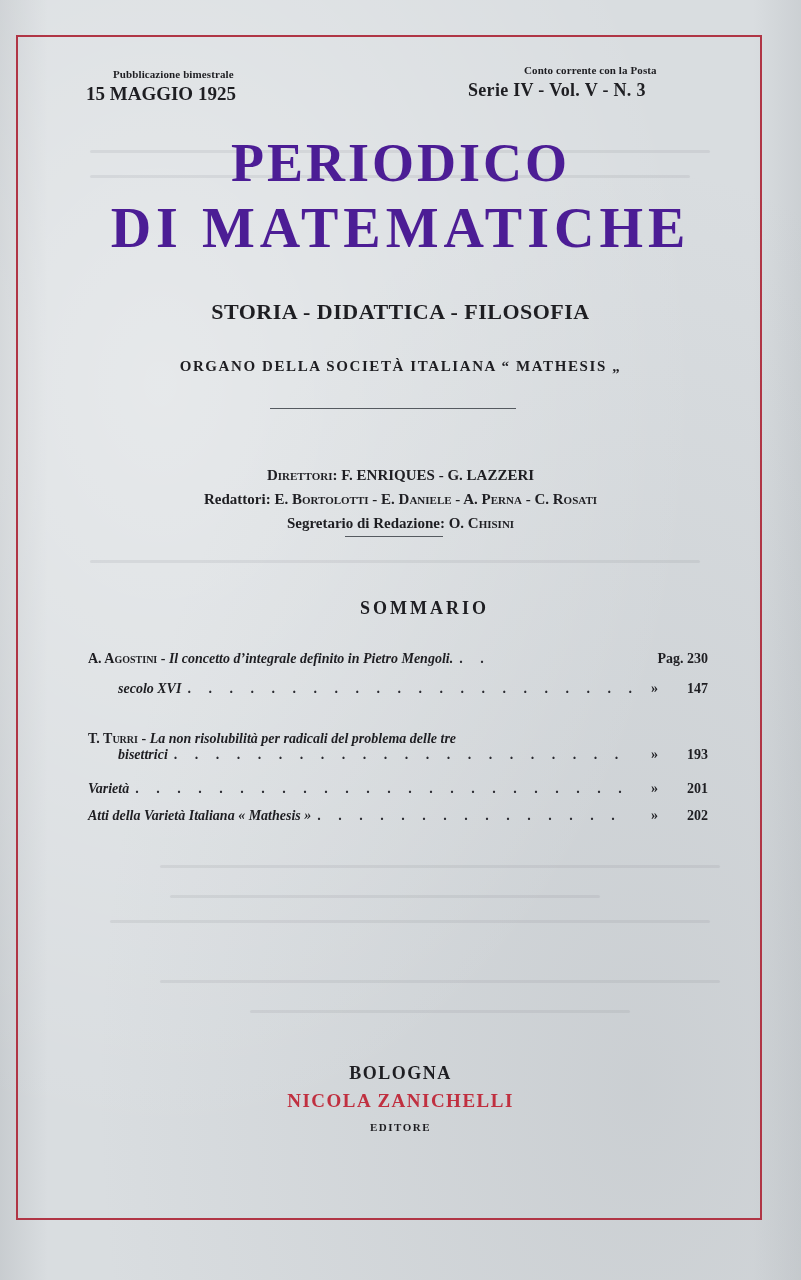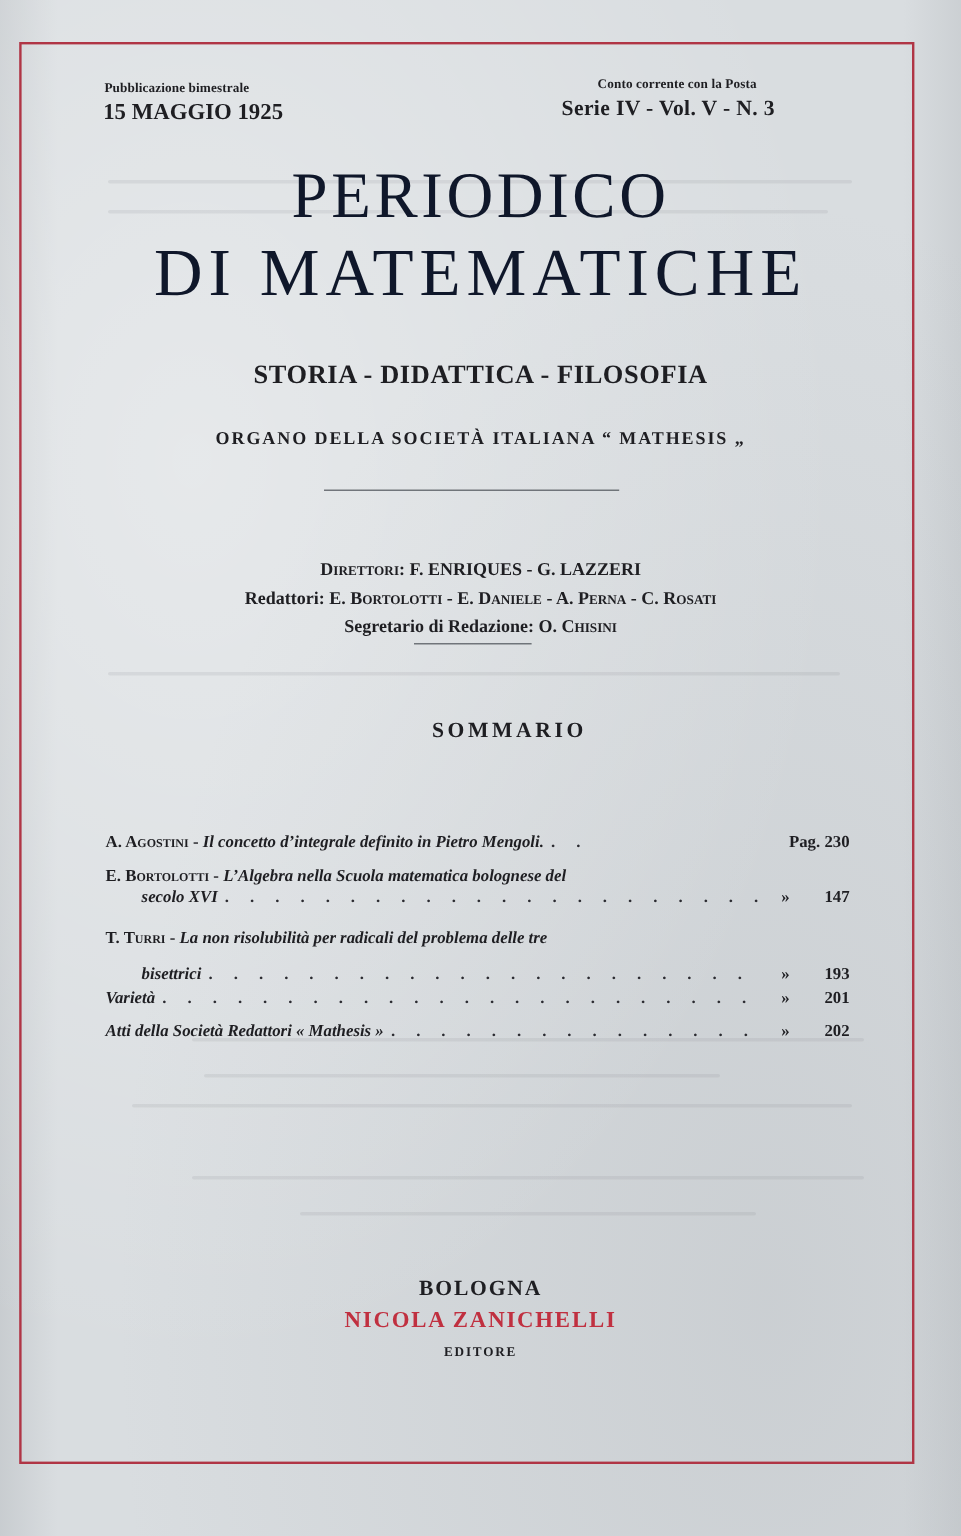--- a/index.html
+++ b/index.html
@@ -12,39 +12,39 @@
         linear-gradient(90deg, rgba(150,155,160,0.25) 0%, rgba(0,0,0,0) 6%, rgba(0,0,0,0) 94%, rgba(150,155,160,0.2) 100%);
       font-family: "Liberation Serif", "DejaVu Serif", serif;
       color: #1e1e22;
     }
     .frame {
       position: absolute; left: 16px; top: 35px; width: 746px; height: 1185px;
       border: 2px solid #b03545; box-sizing: border-box;
     }
     .abs { position: absolute; white-space: nowrap; }
     .center { left: 0; width: 801px; text-align: center; }
-    .small-bold { font-weight: bold; font-size: 11px; letter-spacing: 0.1px; }
+    .small-bold { font-weight: bold; font-size: 11px; letter-spacing: 0.1px; margin-left: 26px; }
     .date { font-weight: bold; font-size: 19px; }
     .series { font-weight: bold; font-size: 18px; letter-spacing: 0.3px; }
     .title-red {
-      color: #0f172a; font-weight: normal; letter-spacing: 3px;
+      color: #4c1d95; font-weight: bold; letter-spacing: 3px;
       transform-origin: center top;
     }
     .t1 { font-size: 54px; top: 132px; }
     .t2 { font-size: 56px; top: 196px; letter-spacing: 5px; }
     .subtitle { top: 299px; font-weight: bold; font-size: 22px; letter-spacing: 0.5px; }
     .organ { top: 358px; font-weight: bold; font-size: 15px; letter-spacing: 1.6px; }
     .rule { position: absolute; height: 1px; background: #555a60; }
     .staff { font-weight: bold; font-size: 15px; }
     .sc { font-variant: small-caps; }
     .sommario { top: 598px; font-weight: bold; font-size: 18px; letter-spacing: 3px; padding-left: 24px; }
     .toc-row { position: absolute; left: 88px; width: 620px; font-size: 14px; font-weight: bold; }
     .toc-row .author { font-variant: small-caps; font-style: normal; }
     .toc-row .work { font-style: italic; }
-    .toc-line { display: flex; align-items: baseline; width: 620px; margin-top: 44px; }
+    .toc-line { display: flex; align-items: baseline; width: 620px; }
     .toc-line .text { white-space: nowrap; }
     .toc-line .dots {
       flex: 1; overflow: hidden; white-space: nowrap; margin: 0 6px;
       letter-spacing: 7px; color: #2a2a30;
     }
     .toc-line .pg { white-space: nowrap; text-align: right; min-width: 70px; }
     .toc-line .pg .mark { display: inline-block; width: 36px; text-align: left; }
     .indent { padding-left: 30px; box-sizing: border-box; }
     .ghost {
       position: absolute; left: 90px; height: 3px; background: rgba(120,125,130,0.13);
@@ -101,56 +101,51 @@
   <div class="toc-line">
     <span class="text">
       <span class="author">A. Agostini</span><span> - </span><span class="work">Il concetto d’integrale definito in Pietro Mengoli.</span>
     </span>
     <span class="dots">. .</span>
     <span class="pg"><span>Pag.</span> <span>230</span></span>
   </div>
 </div>
 
 <div class="toc-row" style="top:679px;">
-  <div class="toc-line">
-    <span class="text">
-      <span class="author">E. Bortolotti</span><span> - </span><span class="work">L’Algebra nella Scuola matematica bolognese del</span>
-    </span>
-  </div>
   <div class="toc-line indent" style="margin-top:2px;">
     <span class="text work">secolo XVI</span>
     <span class="dots">. . . . . . . . . . . . . . . . . . . . . . . . . . . . . . . . . . . . . . . . . . . . . . . . . . . .</span>
     <span class="pg"><span class="mark">»</span><span>147</span></span>
   </div>
 </div>
 
 <div class="toc-row" style="top:731px;">
   <div class="toc-line">
     <span class="text">
       <span class="author">T. Turri</span><span> - </span><span class="work">La non risolubilità per radicali del problema delle tre</span>
     </span>
   </div>
-  <div class="toc-line indent" style="margin-top:14px;">
+  <div class="toc-line indent" style="margin-top:0;">
     <span class="text work">bisettrici</span>
     <span class="dots">. . . . . . . . . . . . . . . . . . . . . . . . . . . . . . . . . . . . . . . . . . . . . . . . . . . .</span>
     <span class="pg"><span class="mark">»</span><span>193</span></span>
   </div>
 </div>
 
 <div class="toc-row" style="top:781px;">
   <div class="toc-line">
     <span class="text work">Varietà</span>
     <span class="dots">. . . . . . . . . . . . . . . . . . . . . . . . . . . . . . . . . . . . . . . . . . . . . . . . . . . .</span>
     <span class="pg"><span class="mark">»</span><span>201</span></span>
   </div>
 </div>
 
 <div class="toc-row" style="top:808px;">
   <div class="toc-line">
-    <span class="text work">Atti della Società Redattori « Mathesis »</span>
+    <span class="text work">Atti della Varietà Italiana « Mathesis »</span>
     <span class="dots">. . . . . . . . . . . . . . . . . . . . . . . . . . . . . . . . . . . . . . . . . . . . . . . . . . . .</span>
     <span class="pg"><span class="mark">»</span><span>202</span></span>
   </div>
 </div>
 
 <div class="abs center bologna">BOLOGNA</div>
 <div class="abs center publisher">NICOLA ZANICHELLI</div>
 <div class="abs center editore">EDITORE</div>
 
 </body></html>

